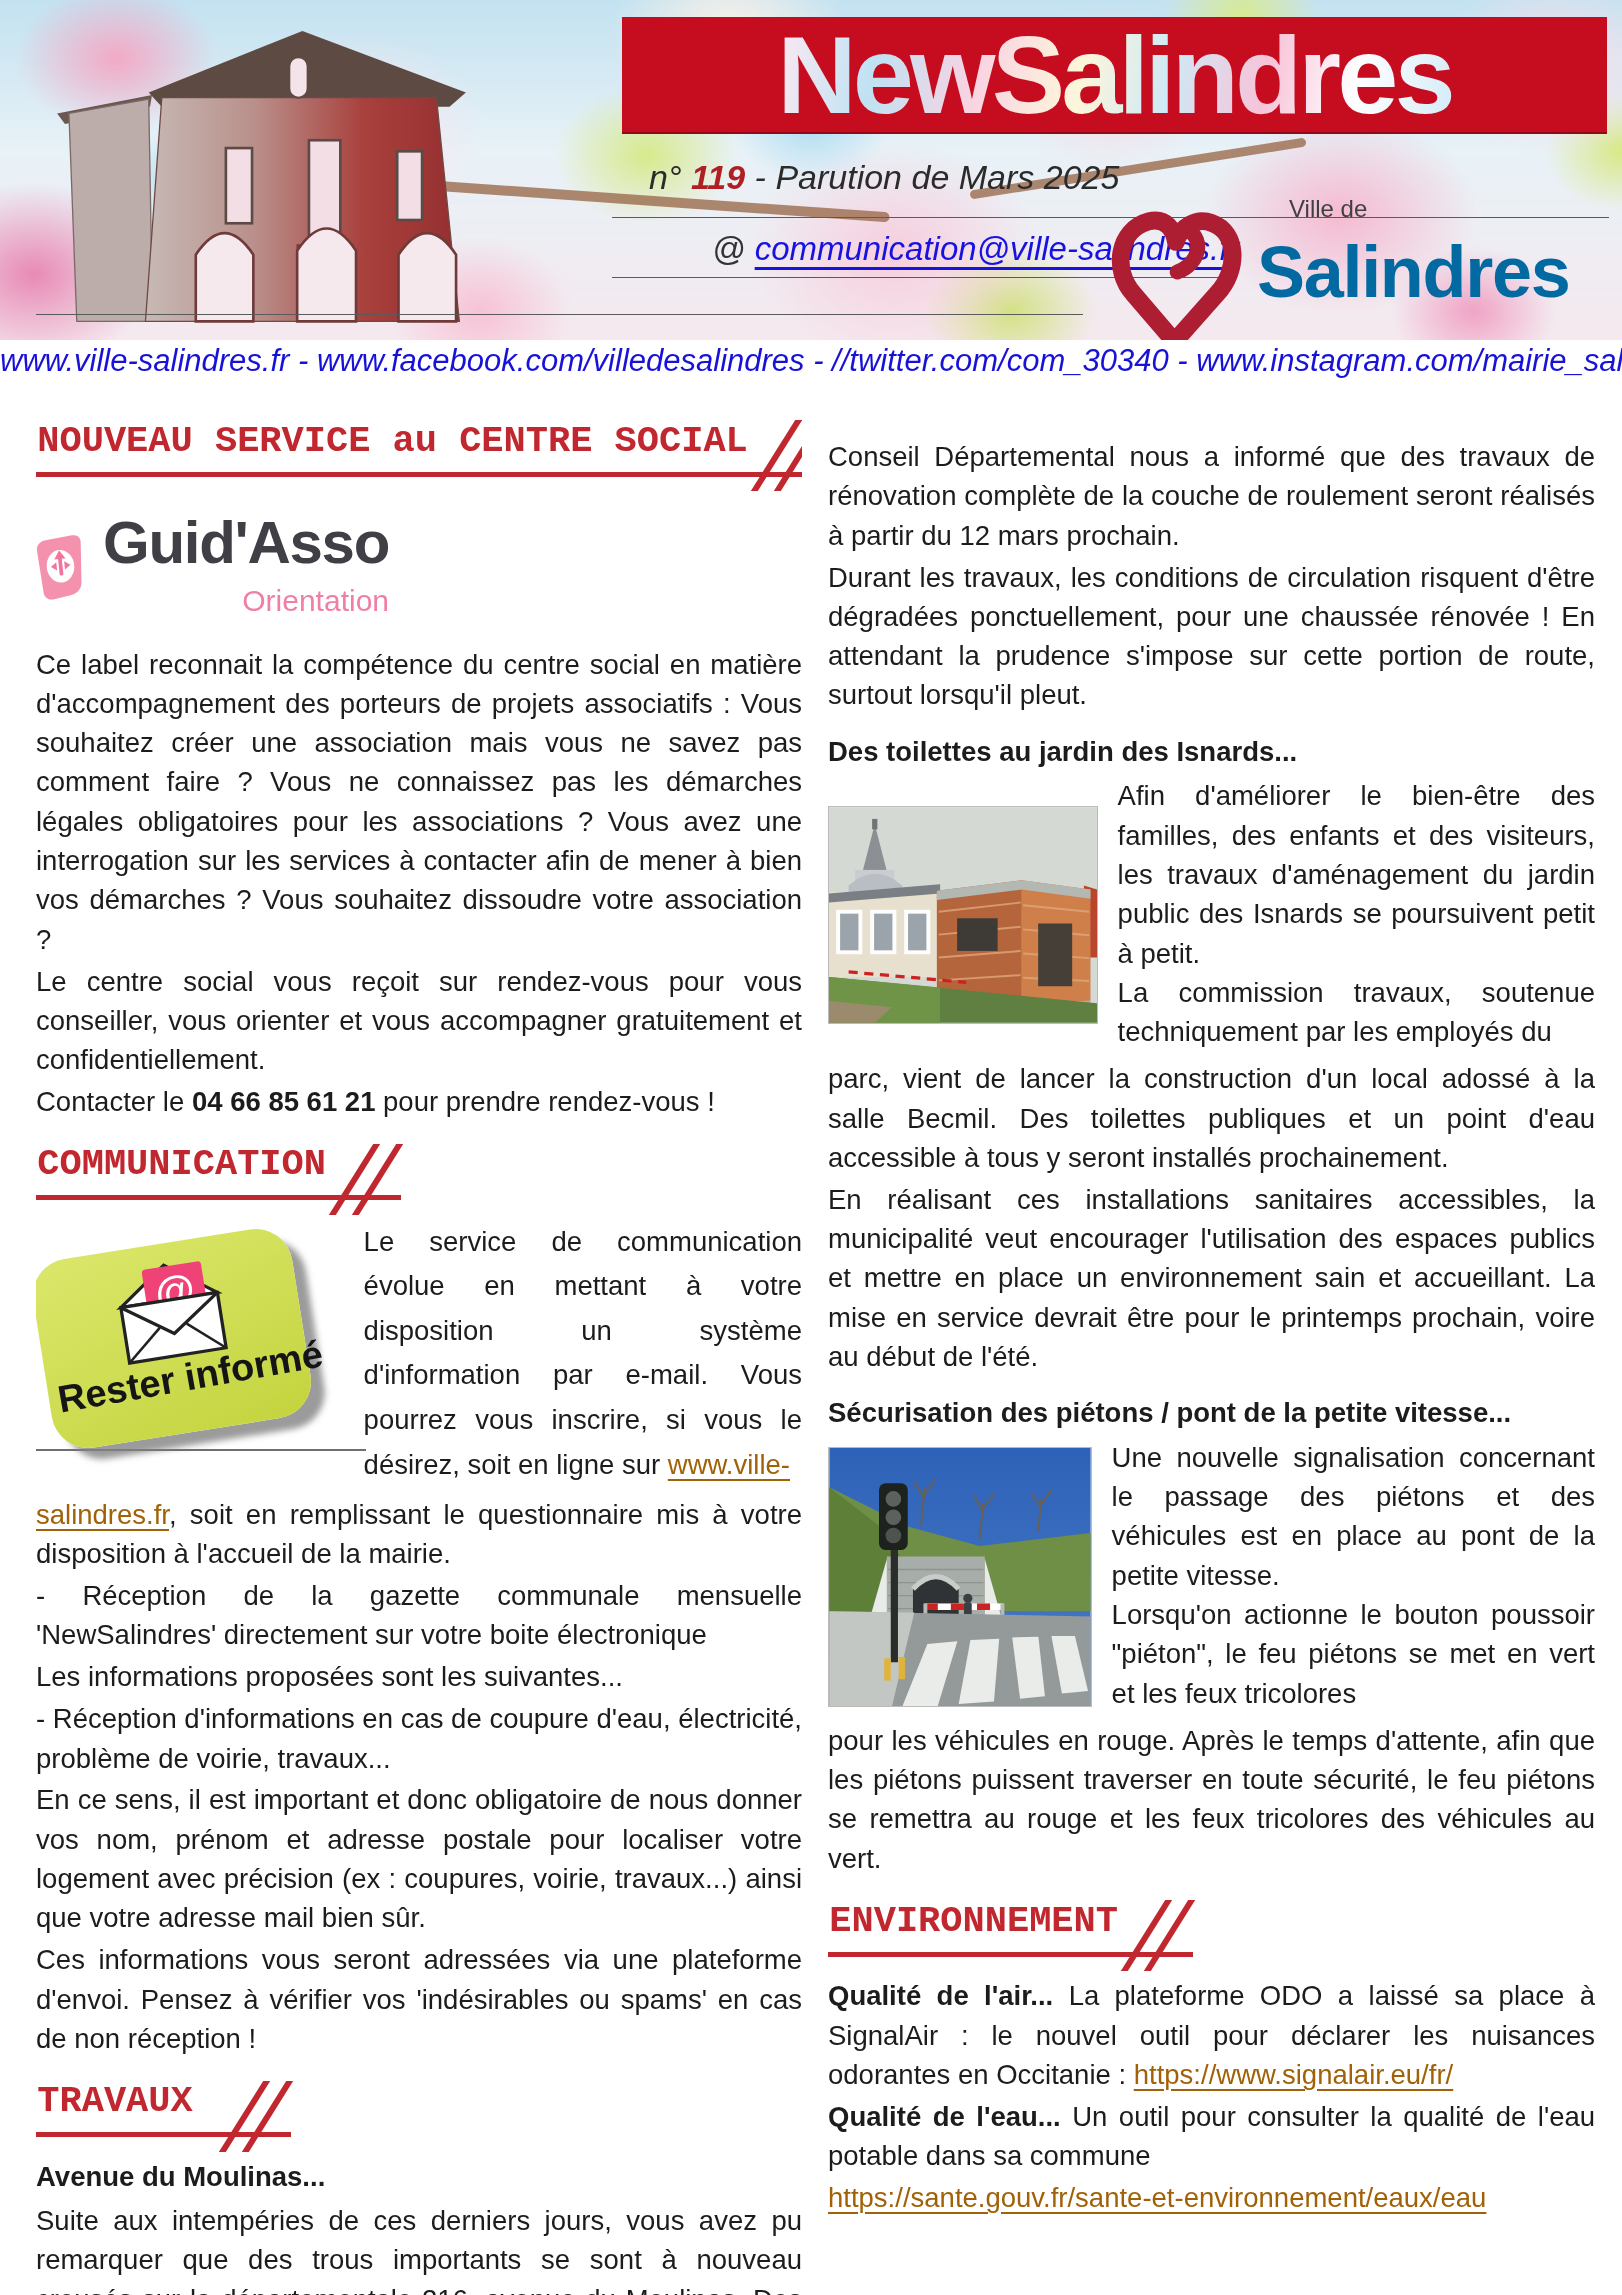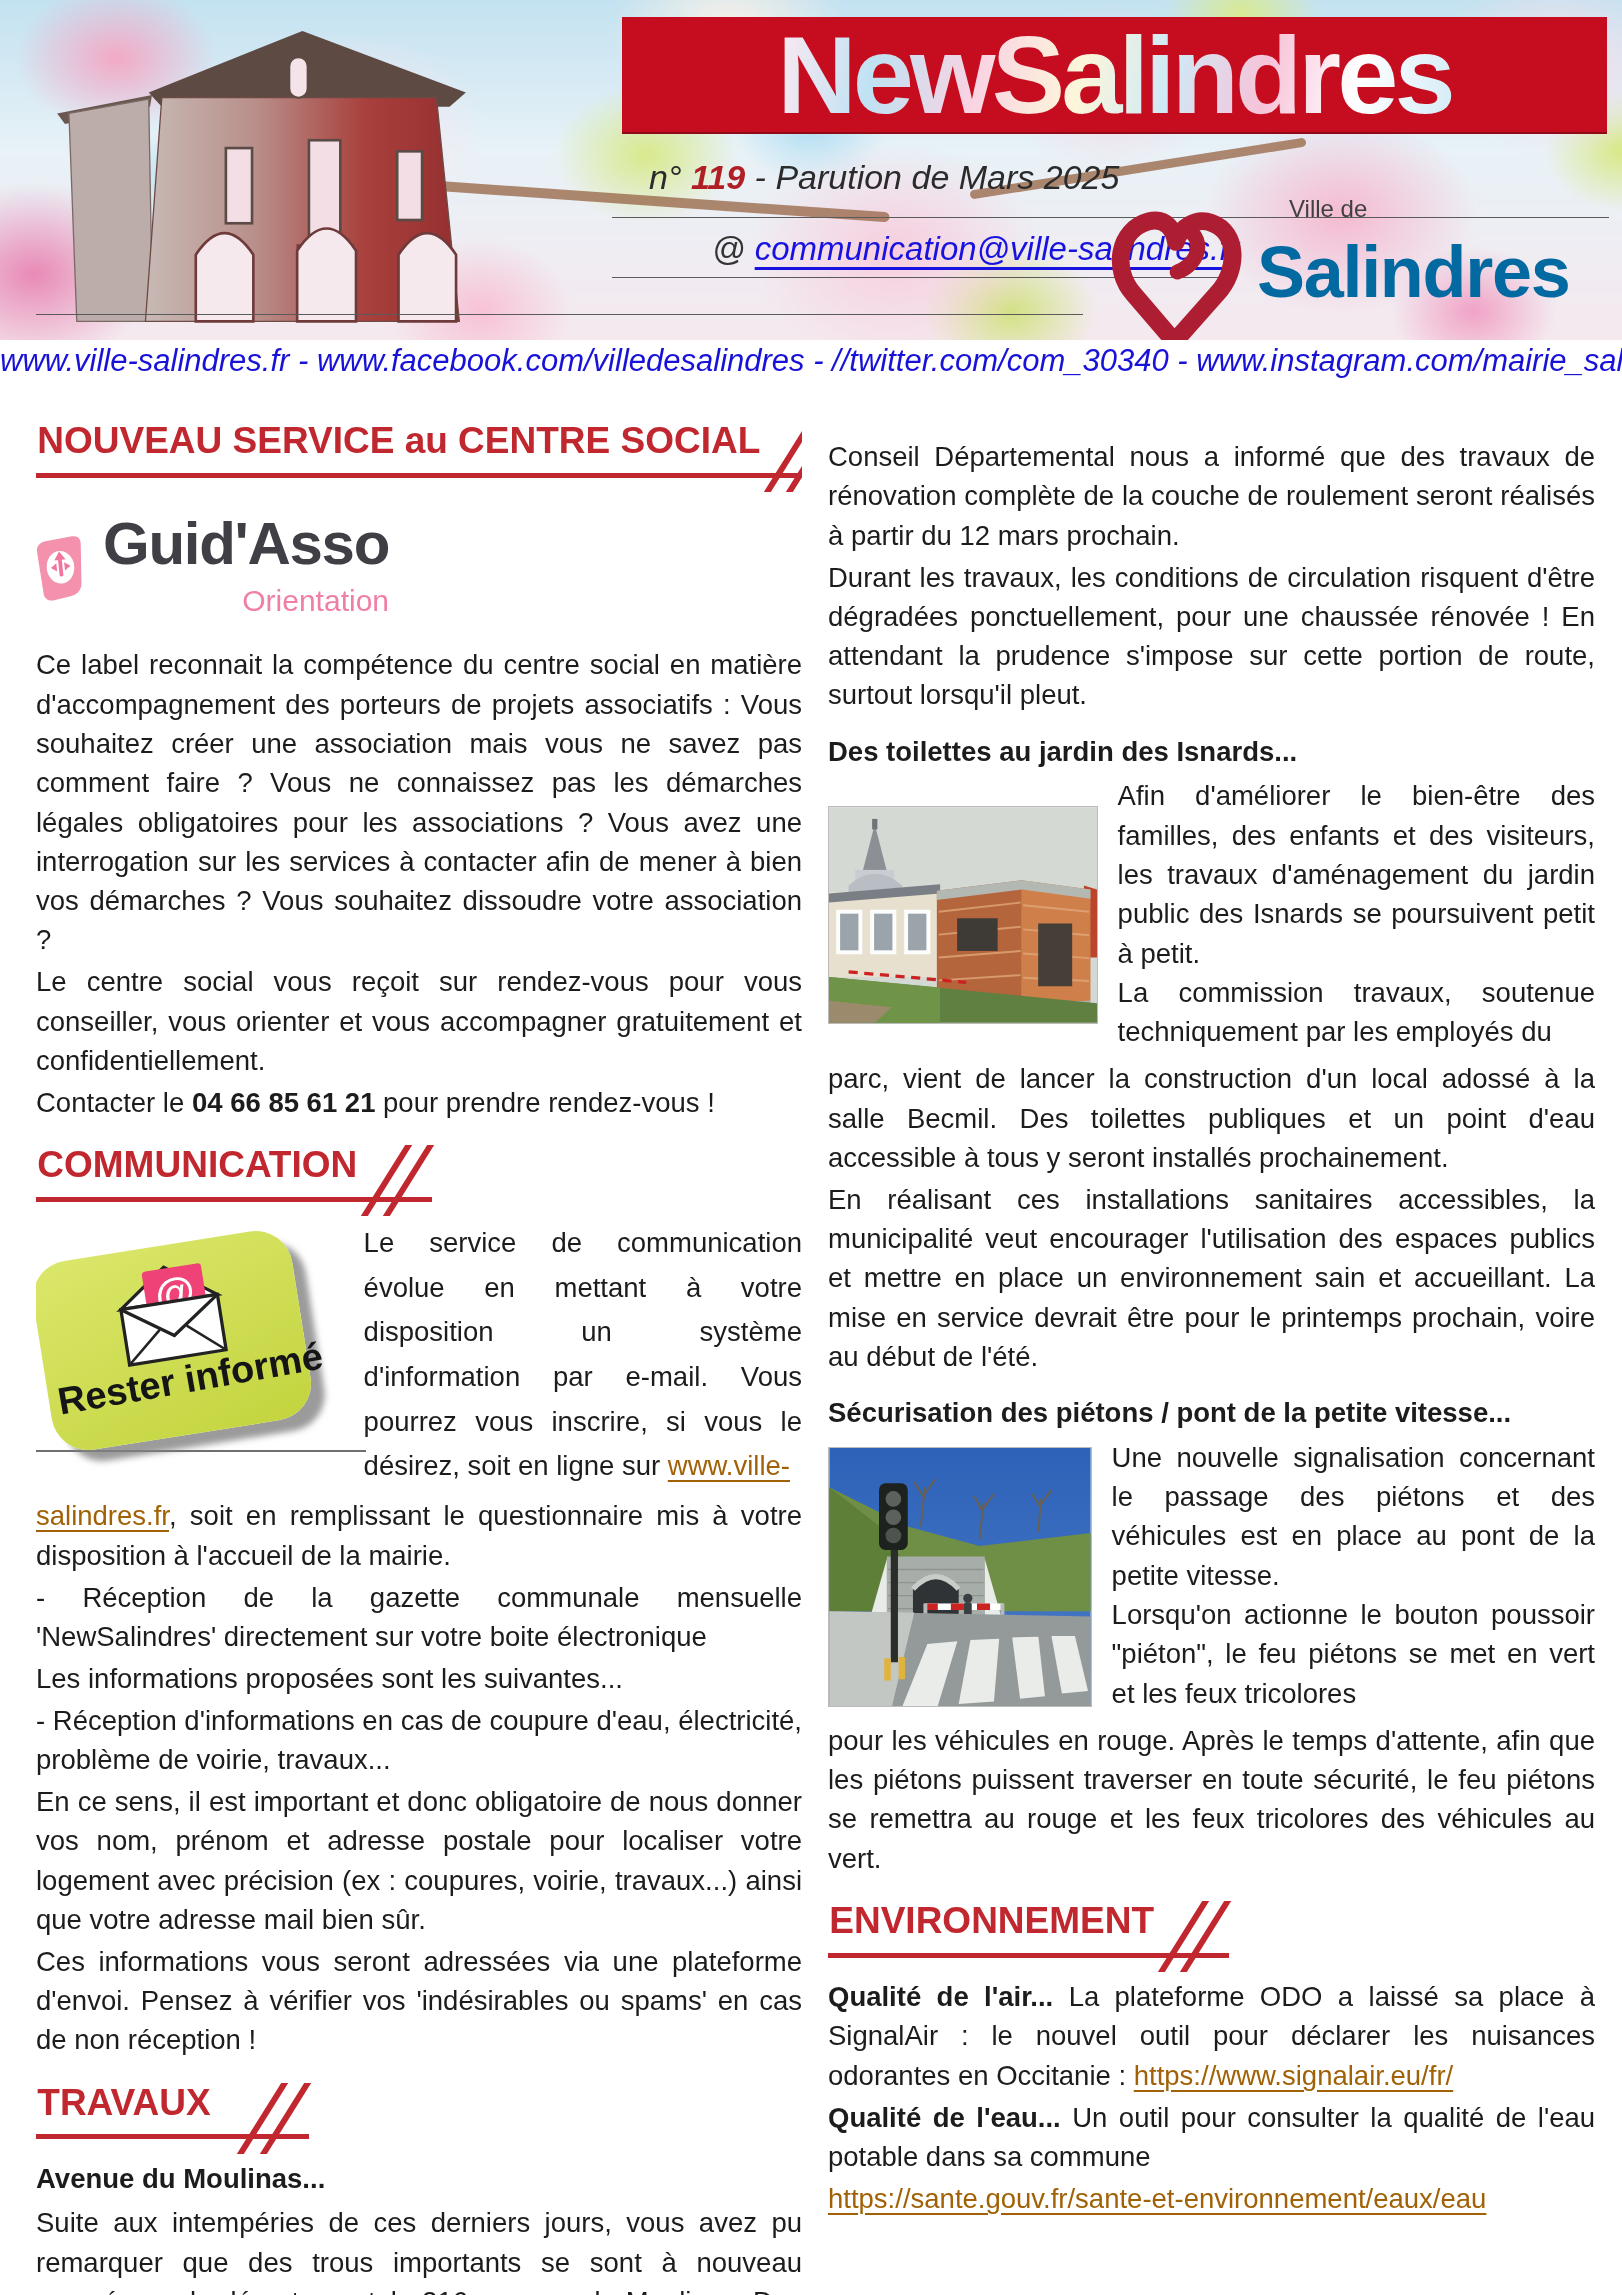--- a/index.html
+++ b/index.html
@@ -59,21 +59,21 @@
   .col{position:absolute;top:420px;height:1875px;overflow:hidden;font-size:27.5px;line-height:1.43;text-align:justify;}
   .col-left{left:36px;width:766px;}
   .col-right{left:828px;width:767px;}
   .col p{margin:0 0 2.6px 0;}
   b{font-weight:bold;}
   .blink{color:#a16207;text-decoration:underline;text-underline-offset:4.6px;text-decoration-thickness:2px;word-break:break-all;}
   
   .sec-wrap{margin:0 0 19.6px 0;}
   .sec-wrap.gap{margin-top:22px;}
   .sec{display:inline-block;position:relative;border-bottom:5.9px solid #c1272e;padding:0 75px 9.2px 1.3px;}
-  .sec .txt{color:#c1272e;font-weight:bold;font-size:37px;letter-spacing:0;line-height:1.15;white-space:nowrap;}
+  .sec .txt{color:#c1272e;font-weight:bold;font-size:37px;letter-spacing:0;line-height:1.15;white-space:nowrap;font-family:Liberation Mono, monospace;}
   .slashes{position:absolute;right:3.9px;bottom:-19.6px;width:60px;height:71px;}
   .slashes i{position:absolute;top:0;width:7.2px;height:71px;background:#c1272e;transform:skewX(-32deg);}
   .slashes i:first-child{left:14.4px;}
   .slashes i:last-child{left:37px;}
   .subhead{font-weight:bold;margin:17px 0 5.2px 0 !important;text-align:left;}
   
   .media{display:flex;align-items:center;gap:19.6px;margin:3.9px 0 5.2px 0;}
   .media .fig{flex:0 0 auto;}
   .media p{flex:1 1 auto;}
   .media.tall p{line-height:1.62;}

